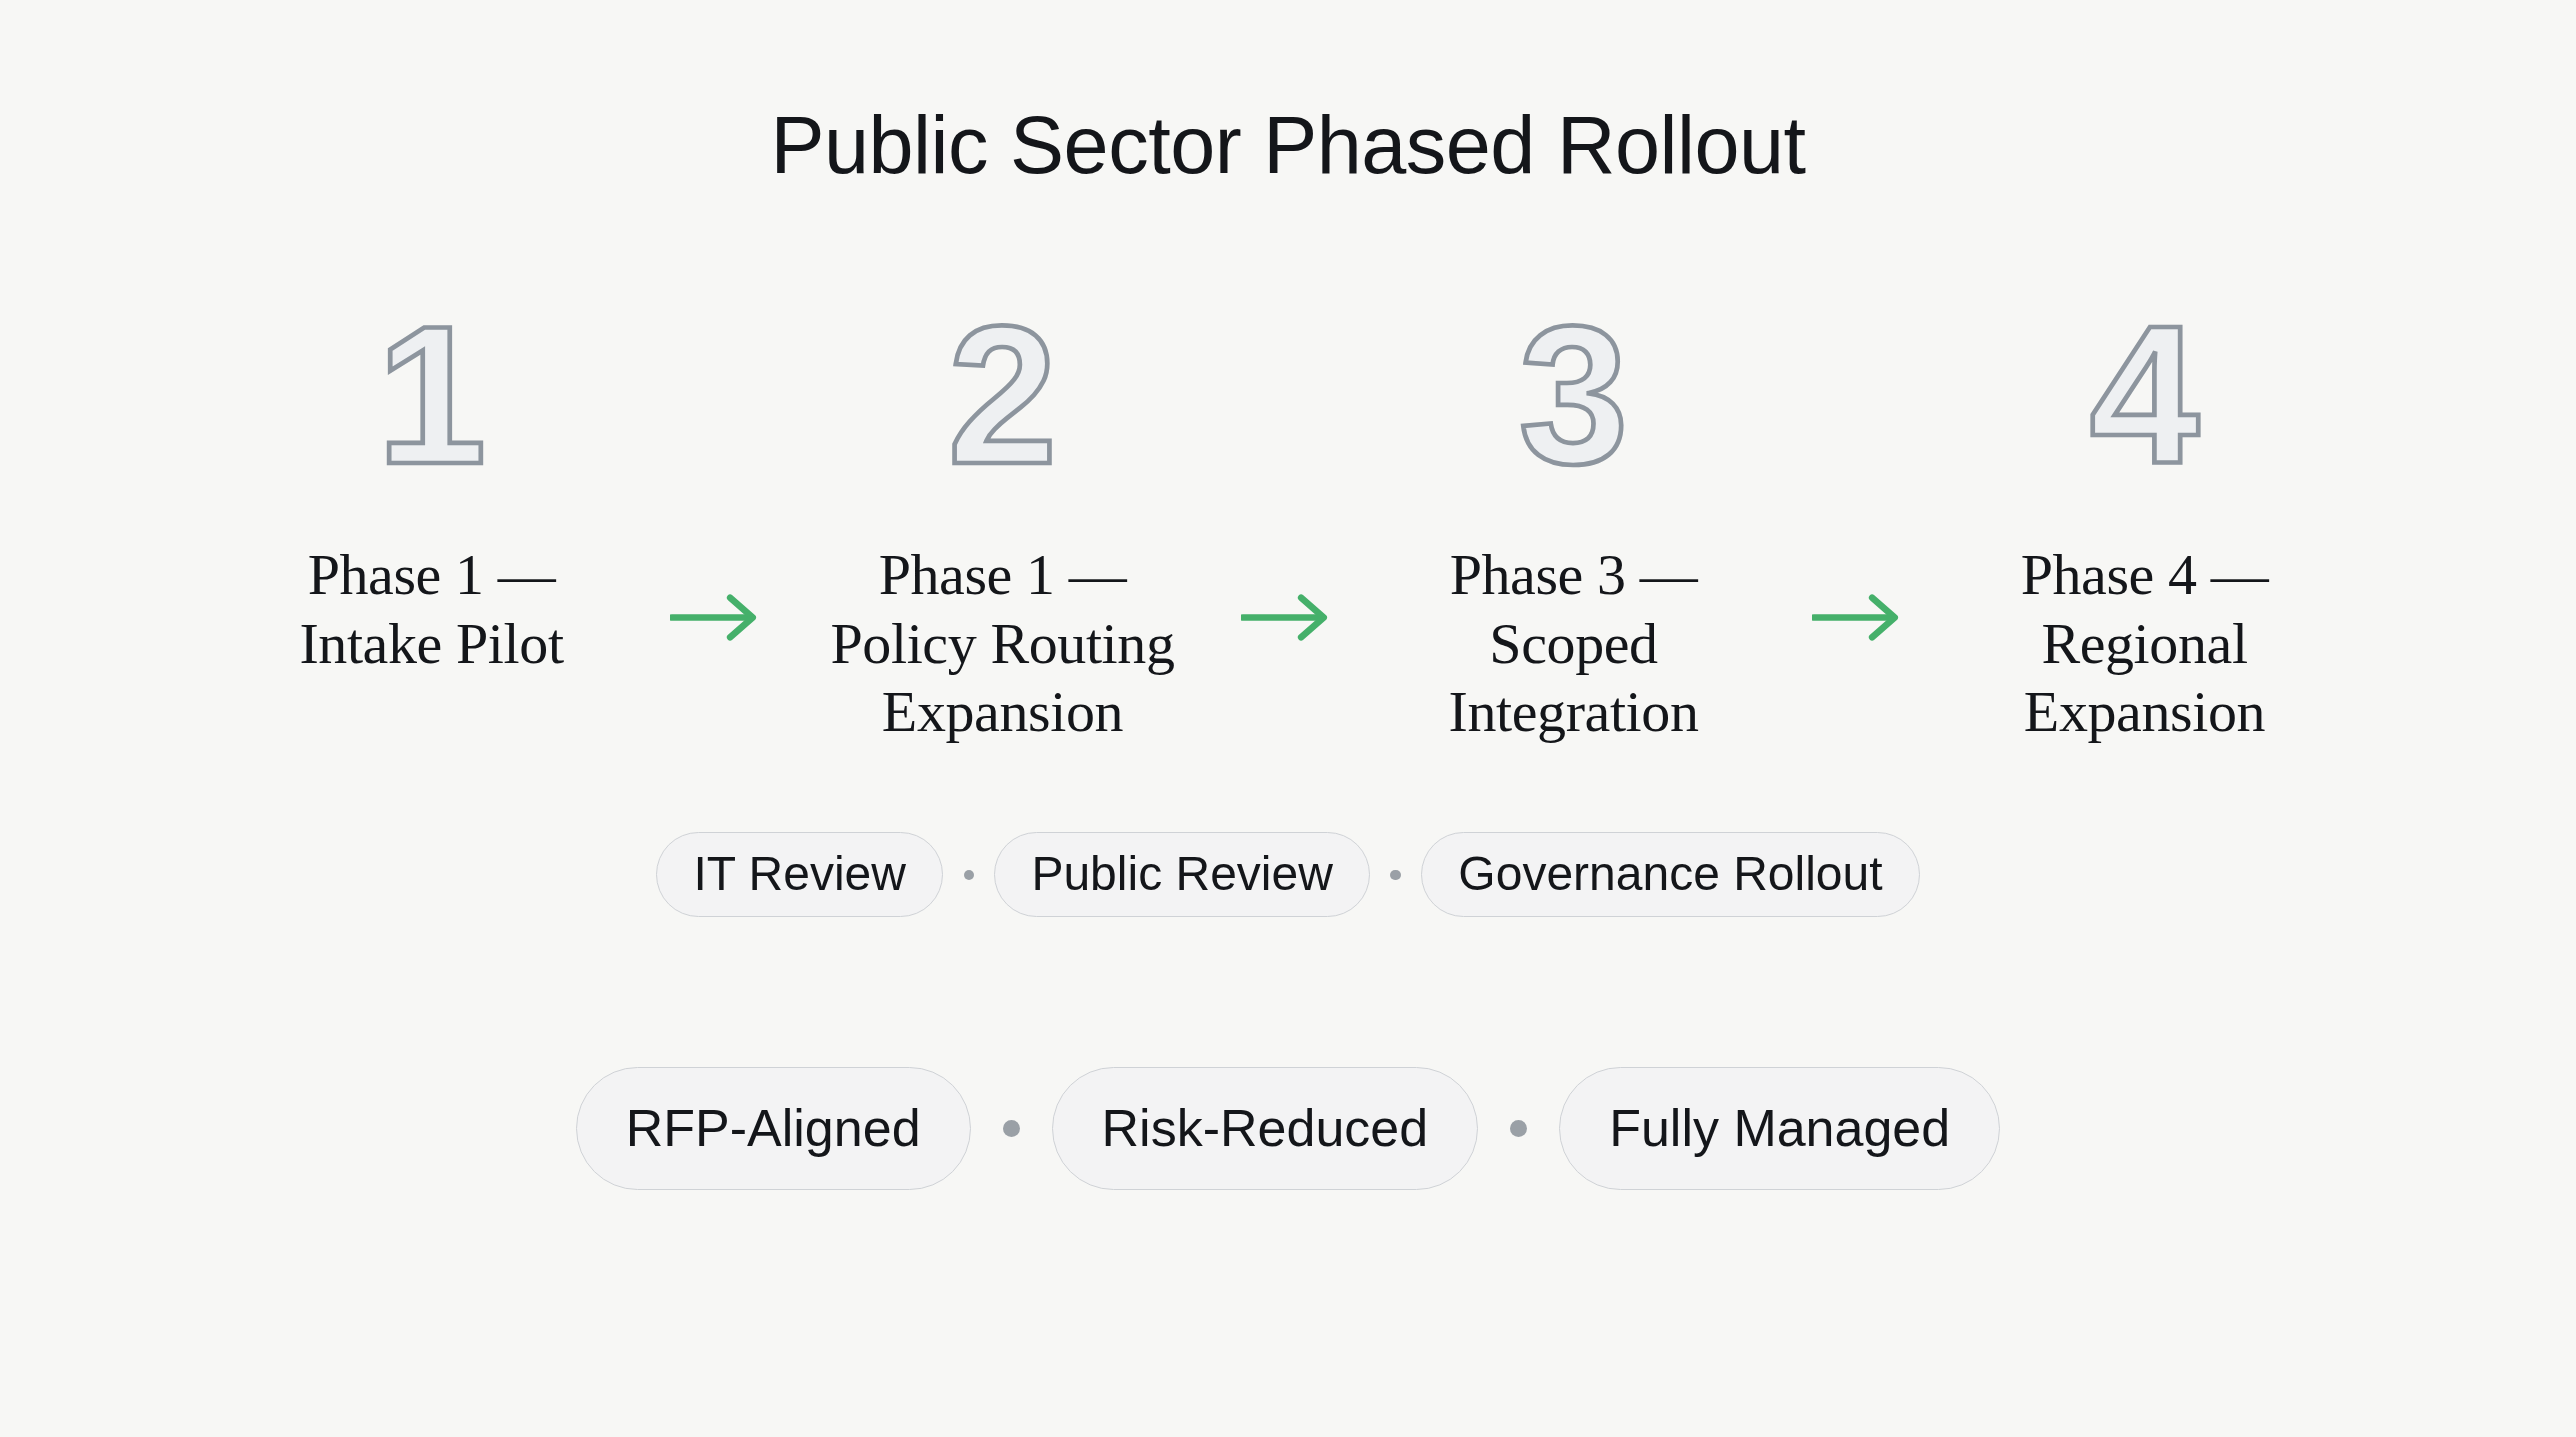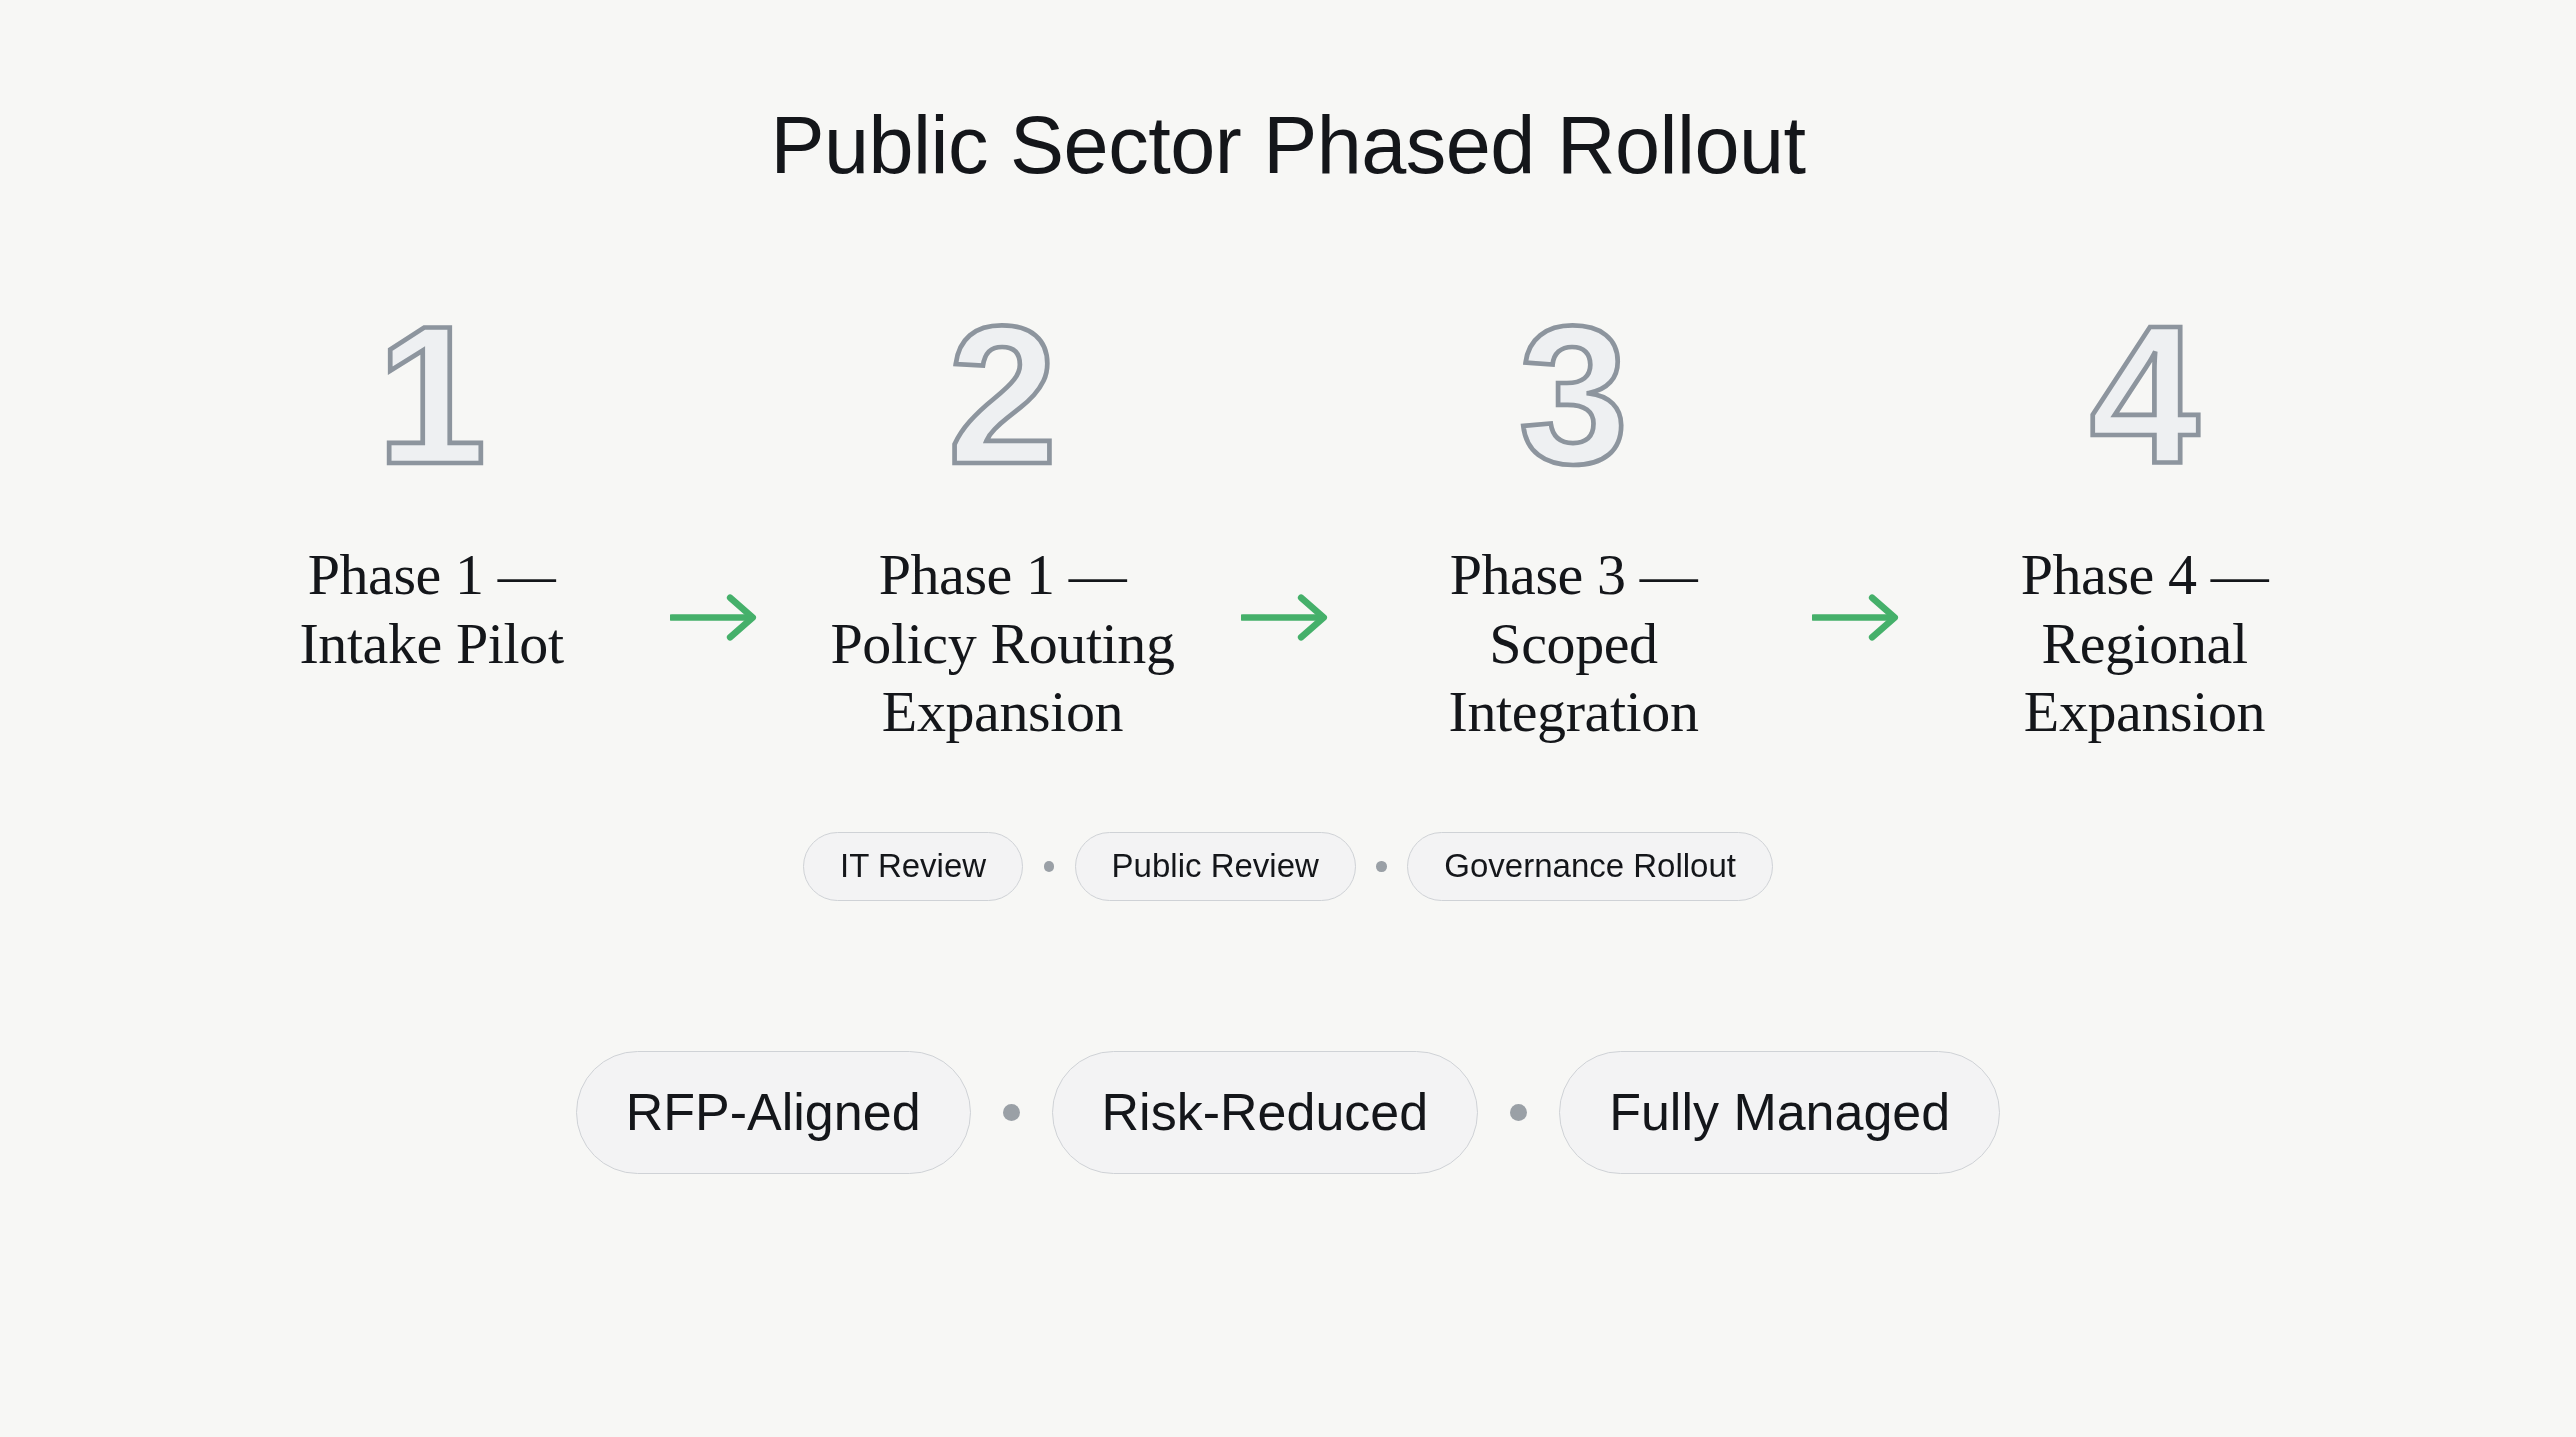--- a/index.html
+++ b/index.html
@@ -96,21 +96,21 @@
     align-items: center;
     justify-content: center;
     gap: 0px;
   }
 
   .pill-sm {
     background: #f3f3f4;
     border: 1.9px solid #cfd2d6;
     border-radius: 935px;
     padding: 15px 36px;
-    font-size: 33px;
+    font-size: 48px;
     color: #14161a;
     line-height: 1.1;
     white-space: nowrap;
   }
 
   .dot-sm {
     width: 10.3px;
     height: 10.3px;
     border-radius: 50%;
     background: #9aa0a6;

